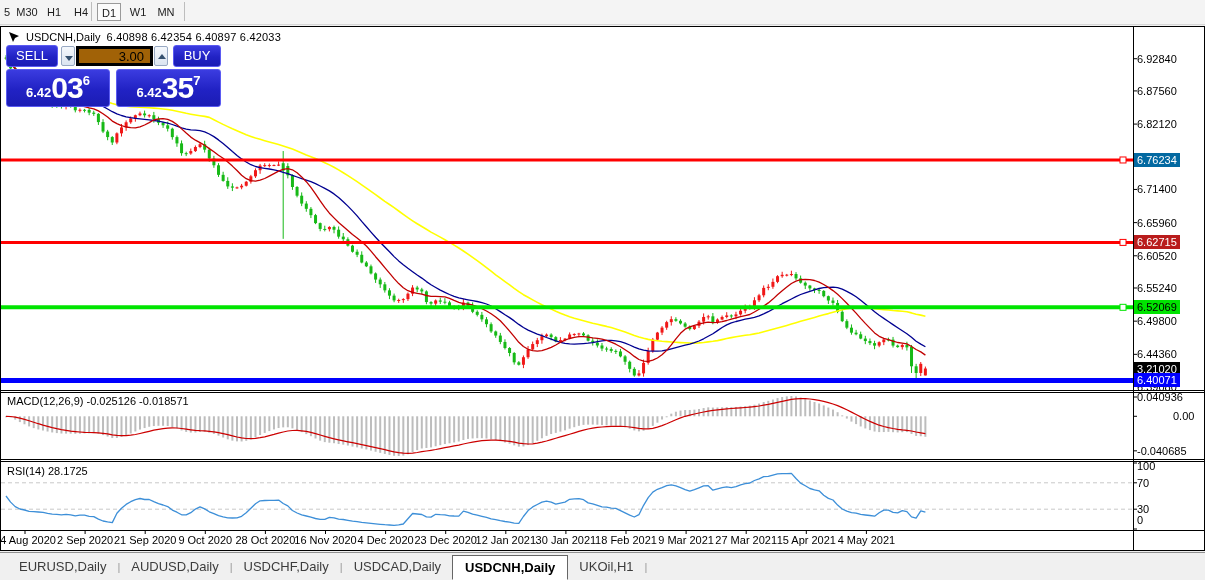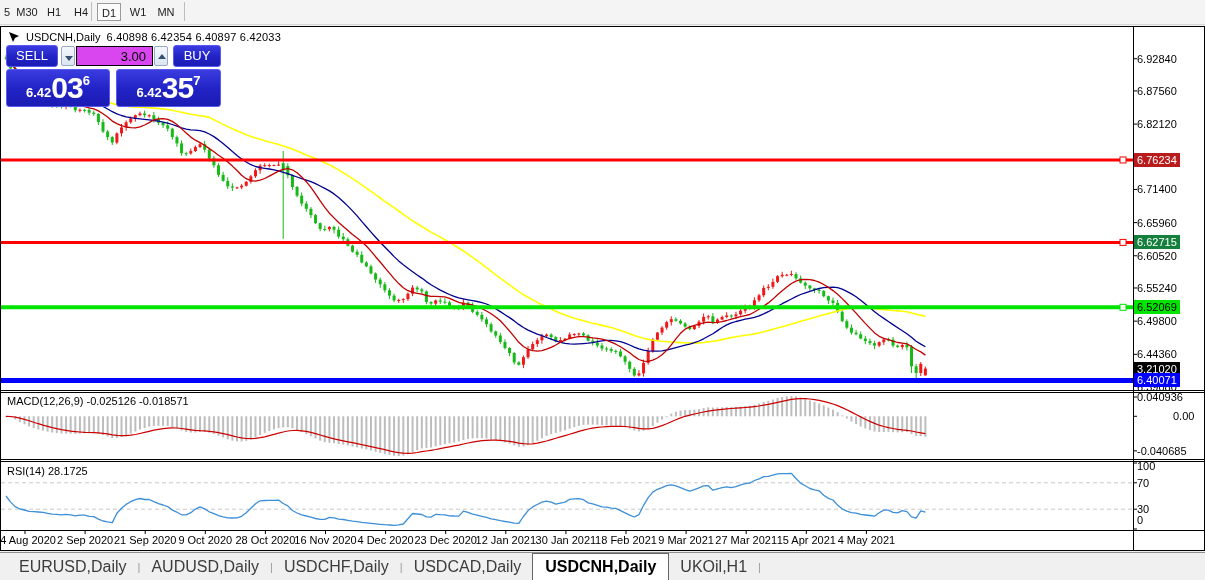--- a/index.html
+++ b/index.html
@@ -18,35 +18,35 @@
   .hdr-ohlc{letter-spacing:.2px}
   
   .trade-panel{position:absolute;left:6px;top:45px;width:215px;height:62px;z-index:4}
   .btn-blue{background:linear-gradient(180deg,#3b3ce0 0%,#2122c4 55%,#1b1cb4 100%);border:1px solid #5a5af2;border-radius:3px;color:#fff;text-align:center;cursor:pointer}
   .sell-btn{position:absolute;left:0;top:0;width:52px;height:22px;font-size:13px;line-height:20px}
   .buy-btn{position:absolute;left:167px;top:0;width:48px;height:22px;font-size:13px;line-height:20px}
   .spin{position:absolute;top:1px;width:14px;height:20px;background:linear-gradient(180deg,#f5f8fc,#dbe4f0);border:1px solid #97a8c2;border-radius:2px;cursor:pointer}
   .spin i{position:absolute;left:3px;width:0;height:0;border-left:4px solid transparent;border-right:4px solid transparent}
   .spin-down{left:55px}.spin-down i{top:9px;border-top:5px solid #35506e}
   .spin-up{left:148px}.spin-up i{top:7px;border-bottom:5px solid #35506e}
-  .vol-input{position:absolute;left:70px;top:1px;width:77px;height:20px;border:1px solid #000000;font-size:13px;text-align:right;padding-right:6px;font-family:"Liberation Sans",sans-serif;color:#000;background:#d946ef}
+  .vol-input{position:absolute;left:70px;top:1px;width:77px;height:20px;border:3px solid #000000;font-size:13px;text-align:right;padding-right:6px;font-family:"Liberation Sans",sans-serif;color:#000;background:#a16207}
   .price-box{position:absolute;top:24px;height:38px;display:flex;align-items:center;justify-content:center;color:#fff}
   .sell-box{left:0;width:104px}
   .buy-box{left:110px;width:105px}
   .pp{font-size:13px;font-weight:bold;margin-top:9px}
   .pb{font-size:30px;font-weight:bold;line-height:30px;letter-spacing:-1px}
   .ps{font-size:13px;font-weight:bold;margin-bottom:15px}
   
   .axis-label{position:absolute;left:1137px;font-size:11px;color:#000;height:13px;line-height:13px;z-index:3;white-space:nowrap}
   .price-tag{position:absolute;left:1134px;font-size:11px;height:14px;line-height:14px;padding:0 3px;z-index:4;white-space:nowrap}
   .ind-label{position:absolute;left:7px;font-size:11px;color:#000;z-index:3;white-space:nowrap}
   .date-label{position:absolute;font-size:11px;color:#000;z-index:3;white-space:nowrap;transform:translateX(-50%)}
   
   .tabbar{position:absolute;left:0;top:552px;width:1205px;height:28px;background:#f0f0f0;border-top:1px solid #909090;display:flex;align-items:center;padding-left:8px;z-index:5}
-  .tab{font-size:16px;color:#3c3c3c;padding:5px 11px;cursor:pointer;white-space:nowrap}
+  .tab{font-size:13px;color:#3c3c3c;padding:5px 11px;cursor:pointer;white-space:nowrap}
   .tab.active{background:#fff;border:1px solid #666;border-bottom:1px solid #fff;font-weight:bold;color:#000;margin-top:1px;padding:4px 12px}
   .tabsep{color:#9a9a9a;font-size:11px}
   .tab-scroll{position:absolute;top:7px;font-size:9px;color:#222;cursor:pointer}
 </style>
 </head>
 <body>
 
 <div class="toolbar" id="toolbar">
     <div class="tfbtn" style="left: 2px; width: 10px;">5</div>
     <div class="tfbtn" style="left: 14px; width: 26px;">M30</div>
@@ -774,22 +774,22 @@
 <div class="axis-label" style="top: 52.7195px;">6.92840</div>
 <div class="axis-label" style="top: 84.9146px;">6.87560</div>
 <div class="axis-label" style="top: 118.085px;">6.82120</div>
 <div class="axis-label" style="top: 183.451px;">6.71400</div>
 <div class="axis-label" style="top: 216.622px;">6.65960</div>
 <div class="axis-label" style="top: 249.793px;">6.60520</div>
 <div class="axis-label" style="top: 281.988px;">6.55240</div>
 <div class="axis-label" style="top: 315.159px;">6.49800</div>
 <div class="axis-label" style="top: 348.329px;">6.44360</div>
 <div class="axis-label" style="top: 380.524px;">6.39080</div>
-<div class="price-tag" style="top: 152.976px; background: #b91c1c; color: rgb(255, 255, 255);">6.76234</div>
-<div class="price-tag" style="top: 235.409px; background: #15803d; color: rgb(255, 255, 255);">6.62715</div>
+<div class="price-tag" style="top: 152.976px; background: #0369a1; color: rgb(255, 255, 255);">6.76234</div>
+<div class="price-tag" style="top: 235.409px; background: #b91c1c; color: rgb(255, 255, 255);">6.62715</div>
 <div class="price-tag" style="top: 300.323px; background: rgb(0, 228, 0); color: rgb(0, 0, 0);">6.52069</div>
 <div class="price-tag" style="top: 361.518px; background: rgb(0, 0, 0); color: rgb(255, 255, 255);">3.21020</div>
 <div class="price-tag" style="top: 373.482px; background: rgb(0, 0, 255); color: rgb(255, 255, 255);">6.40071</div>
 <div class="axis-label" style="top: 391px;">0.040936</div>
 <div class="axis-label" style="top: 410.287px; margin-left: 36px;">0.00</div>
 <div class="axis-label" style="top: 444.83px;">-0.040685</div>
 <div class="axis-label" style="top: 460px;">100</div>
 <div class="axis-label" style="top: 476.8px;">70</div>
 <div class="axis-label" style="top: 503.2px;">30</div>
 <div class="axis-label" style="top: 514px;">0</div>

